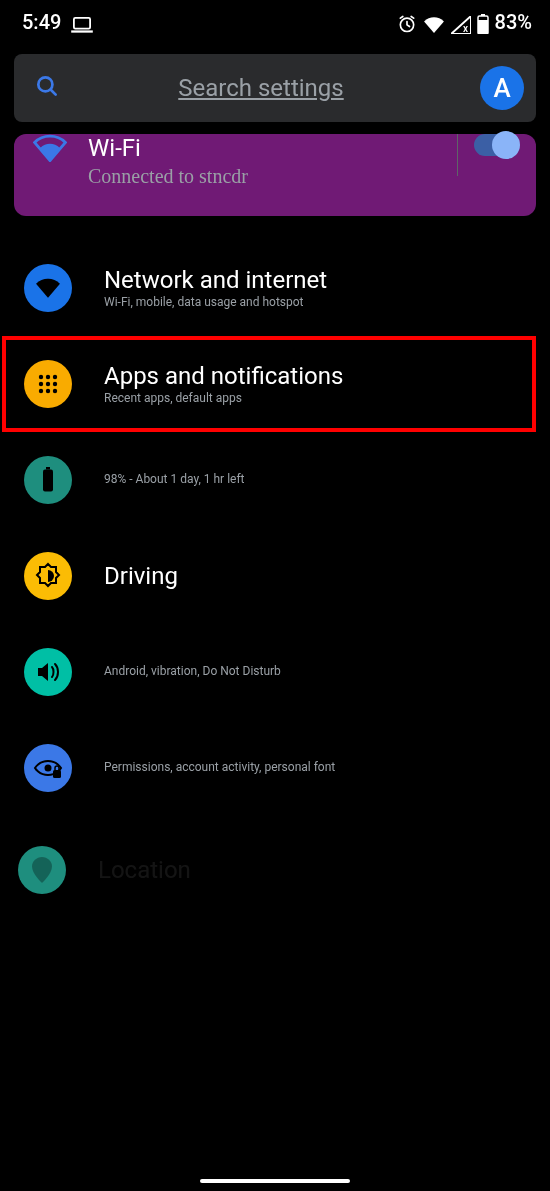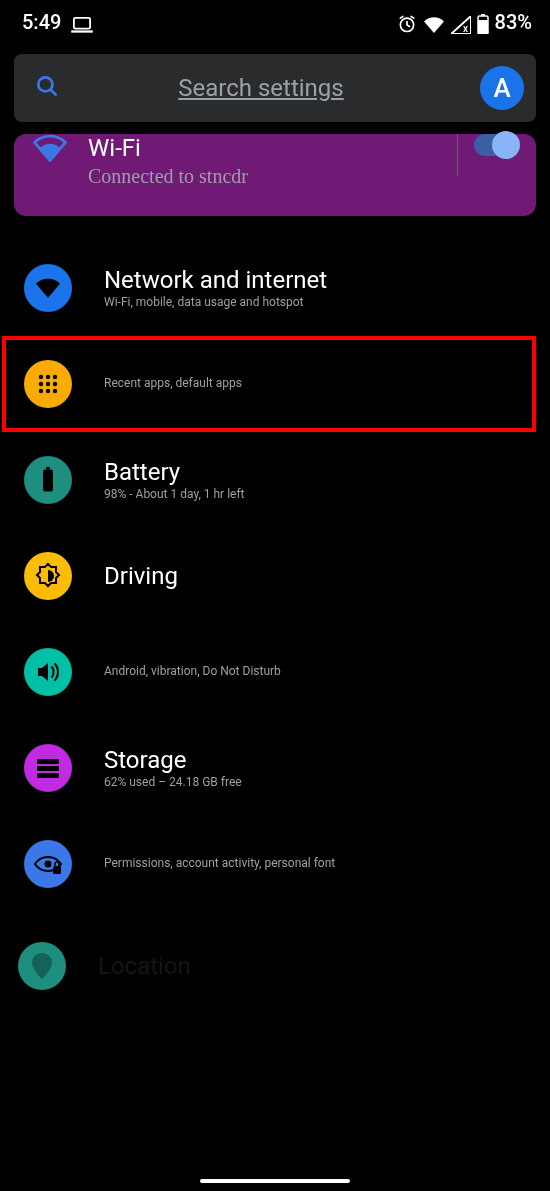--- a/index.html
+++ b/index.html
@@ -254,33 +254,33 @@
           <circle cx="19" cy="5" r="2.2" fill="#000"></circle>
         <circle cx="5" cy="12" r="2.2" fill="#000"></circle>
           <circle cx="12" cy="12" r="2.2" fill="#000"></circle>
           <circle cx="19" cy="12" r="2.2" fill="#000"></circle>
         <circle cx="5" cy="19" r="2.2" fill="#000"></circle>
           <circle cx="12" cy="19" r="2.2" fill="#000"></circle>
           <circle cx="19" cy="19" r="2.2" fill="#000"></circle>
       </svg>
     </div>
     <div class="texts">
+      <div class="title">Apps and notifications</div>
       <div class="sub">Recent apps, default apps</div>
     </div>
   </div>
 
   <div class="item">
     <div class="icon ic-battery">
       <svg width="14" height="26" viewBox="0 0 14 26">
           <rect x="5" y="0" width="4" height="2.5" fill="#000"></rect>
           <rect x="2" y="2.5" width="10" height="22" rx="2" fill="#000"></rect>
         </svg>
     </div>
     <div class="texts">
-      <div class="title">Battery</div>
       <div class="sub">98% - About 1 day, 1 hr left</div>
     </div>
   </div>
 
   <div class="item">
     <div class="icon ic-display">
       <svg width="28" height="28" viewBox="0 0 28 28" fill="none">
           <path d="M14 2l3 3h5v5l3 3-3 3v5h-5l-3 3-3-3H6v-5l-3-3 3-3V5h5l3-3z" stroke="#000" stroke-width="2"></path>
           <path d="M14 8a6 6 0 010 12V8z" fill="#000"></path>
         </svg>
@@ -295,33 +295,20 @@
       <svg width="26" height="24" viewBox="0 0 26 24" fill="none">
           <path d="M3 8h4l6-5v18l-6-5H3z" fill="#000"></path>
           <path d="M17 7c2 2 2 8 0 10M20 4c4 4 4 12 0 16" stroke="#000" stroke-width="2" stroke-linecap="round"></path>
         </svg>
     </div>
     <div class="texts">
       <div class="sub">Android, vibration, Do Not Disturb</div>
     </div>
   </div>
 
-  <div class="item">
-    <div class="icon ic-storage">
-      <svg width="26" height="22" viewBox="0 0 26 22">
-          <rect x="2" y="2" width="22" height="5" rx="1" fill="#000"></rect>
-          <rect x="2" y="9" width="22" height="5" rx="1" fill="#000"></rect>
-          <rect x="2" y="16" width="22" height="5" rx="1" fill="#000"></rect>
-        </svg>
-    </div>
-    <div class="texts">
-      <div class="title">Storage</div>
-      <div class="sub">62% used – 24.18 GB free</div>
-    </div>
-  </div>
 
   <div class="item">
     <div class="icon ic-privacy">
       <svg width="30" height="24" viewBox="0 0 30 24" fill="none">
           <path d="M2 12s4-7 13-7 13 7 13 7-4 7-13 7S2 12 2 12z" stroke="#000" stroke-width="2"></path>
           <circle cx="15" cy="12" r="3.5" fill="#000"></circle>
           <rect x="20" y="14" width="8" height="8" rx="1.5" fill="#000"></rect>
           <path d="M22 14v-2a2 2 0 014 0v2" stroke="#000" stroke-width="1.5" fill="none"></path>
         </svg>
     </div>

